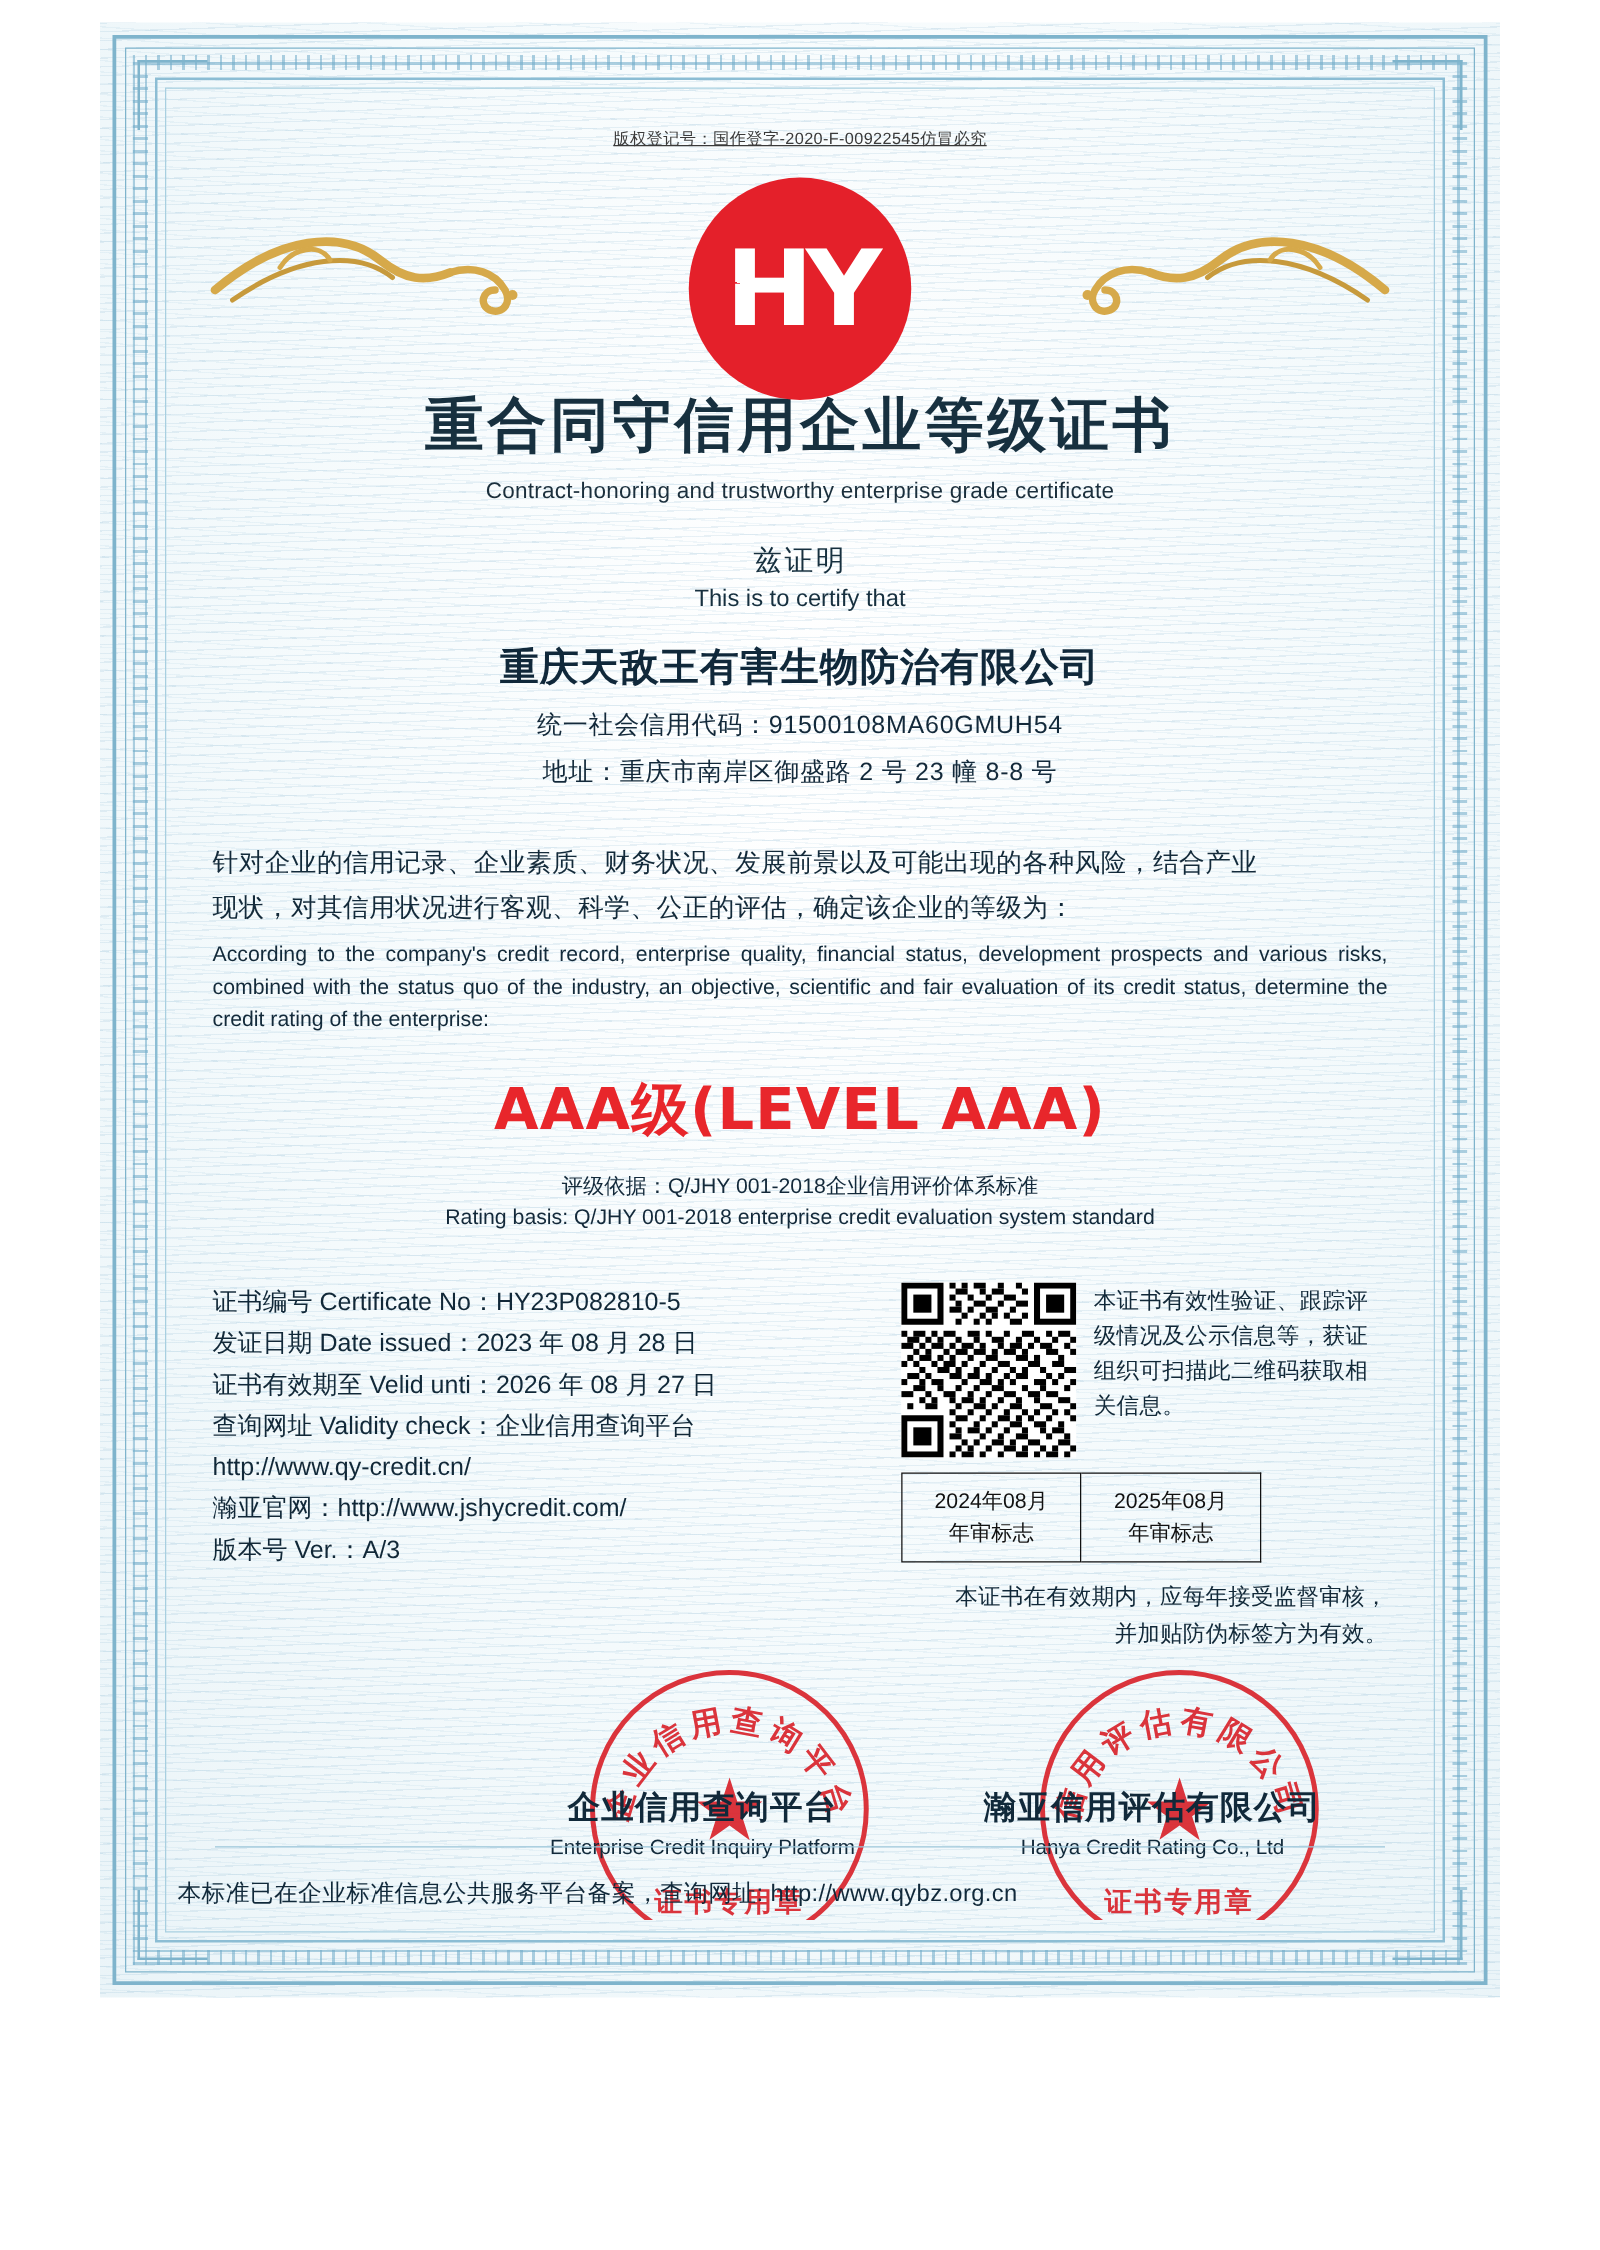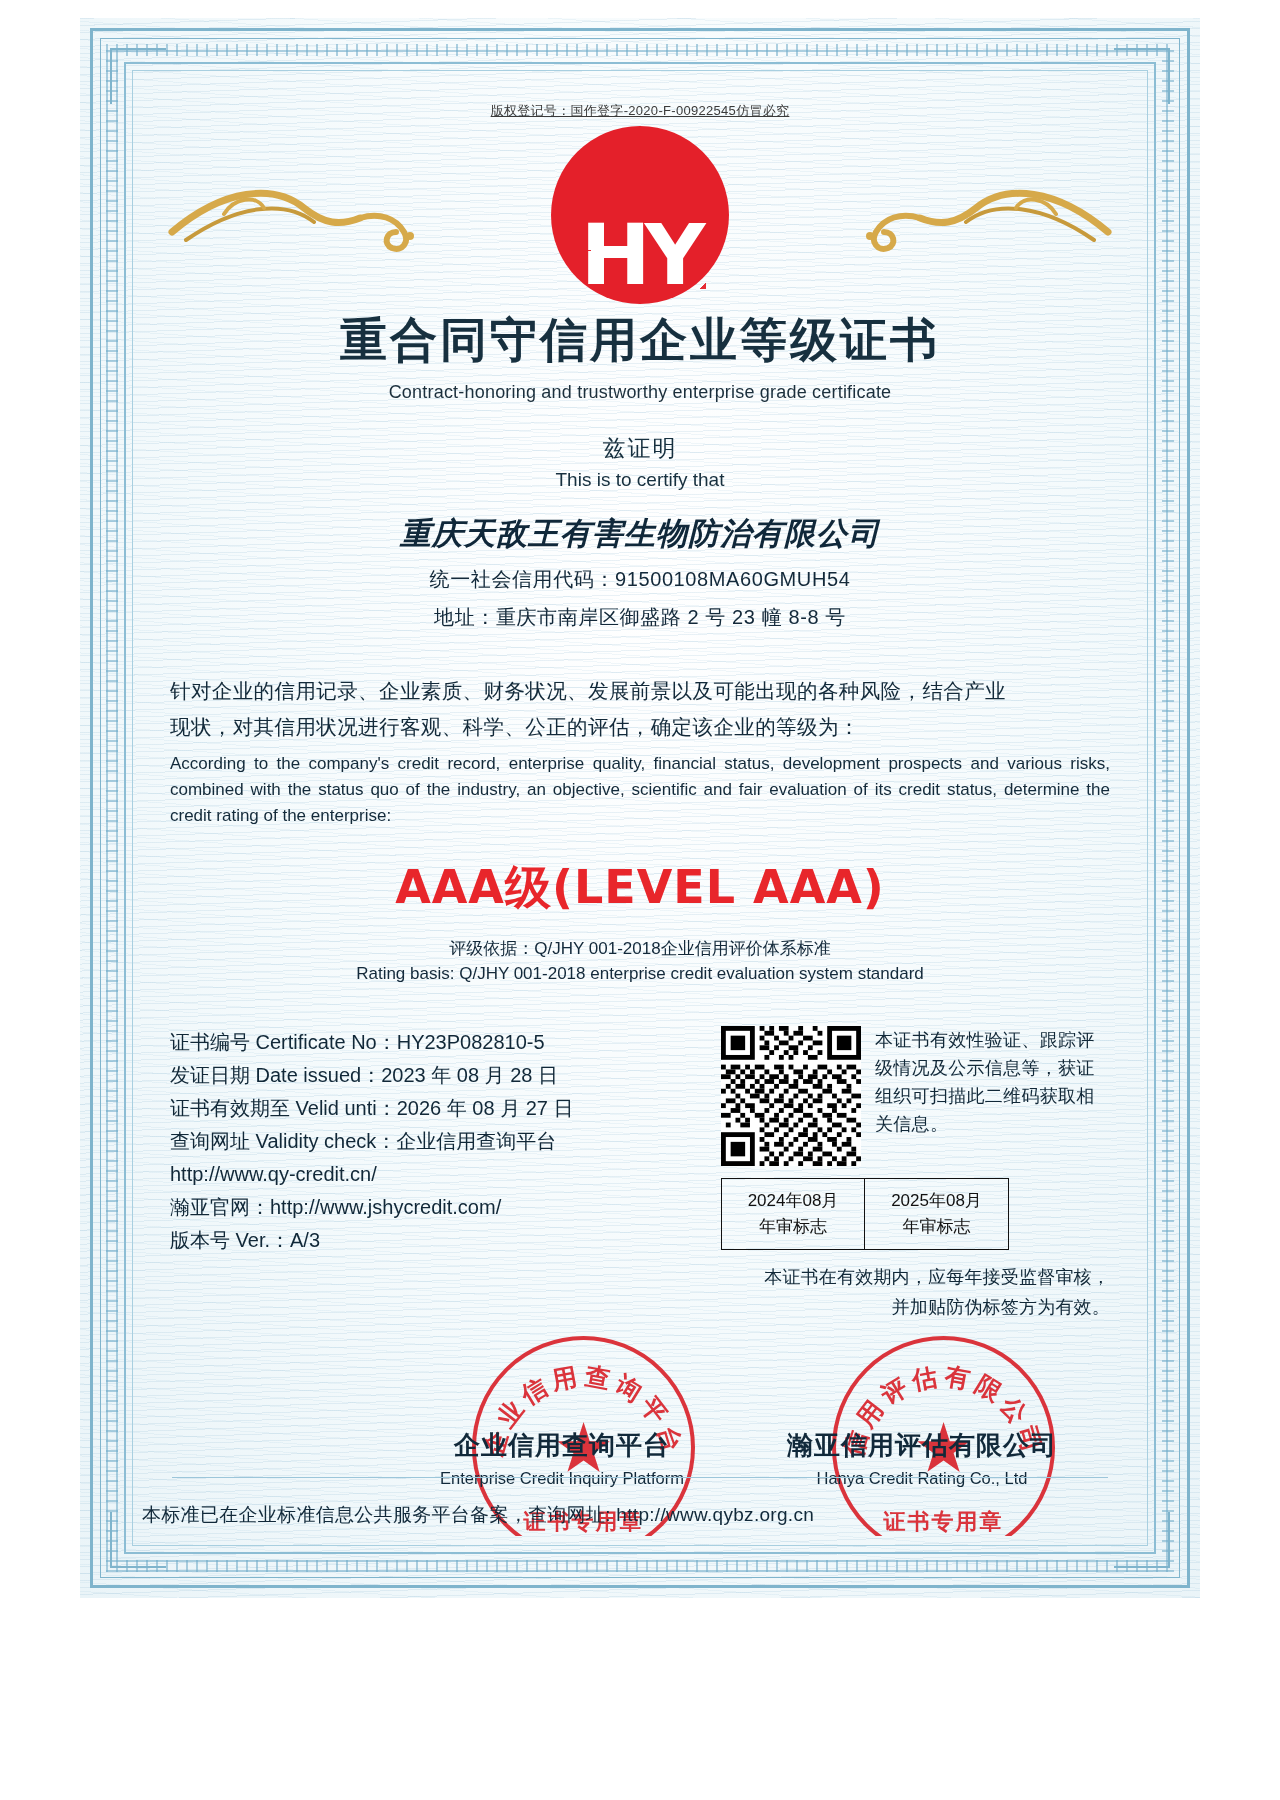--- a/index.html
+++ b/index.html
@@ -117,28 +117,28 @@
     top: 48px;
     width: 300px;
     height: 90px;
   }
   .flourish.left  { left: 22px; }
   .flourish.right { right: 22px; transform: scaleX(-1); }
 
   .logo {
     position: absolute;
     left: 50%;
-    top: 0;
+    top: 16px;
     transform: translateX(-50%);
     width: 178px;
     height: 178px;
     border-radius: 50%;
     background: #e4202a;
     display: flex;
-    align-items: flex-end;
+    align-items: center;
     justify-content: center;
   }
   .logo .hy {
     font-family: "DejaVu Sans", sans-serif;
     font-weight: bold;
     font-size: 84px;
     color: #ffffff;
     letter-spacing: -6px;
     position: relative;
   }
@@ -189,21 +189,20 @@
   }
 
   .company {
     text-align: center;
     font-family: "DejaVu Sans", sans-serif;
     font-weight: bold;
     font-size: 31px;
     color: #10283a;
     margin-top: 22px;
     letter-spacing: 1px;
-    font-style: italic;
   }
   .company-line {
     text-align: center;
     font-size: 20px;
     color: #13293a;
     margin-top: 11px;
     letter-spacing: .6px;
   }
 
   

